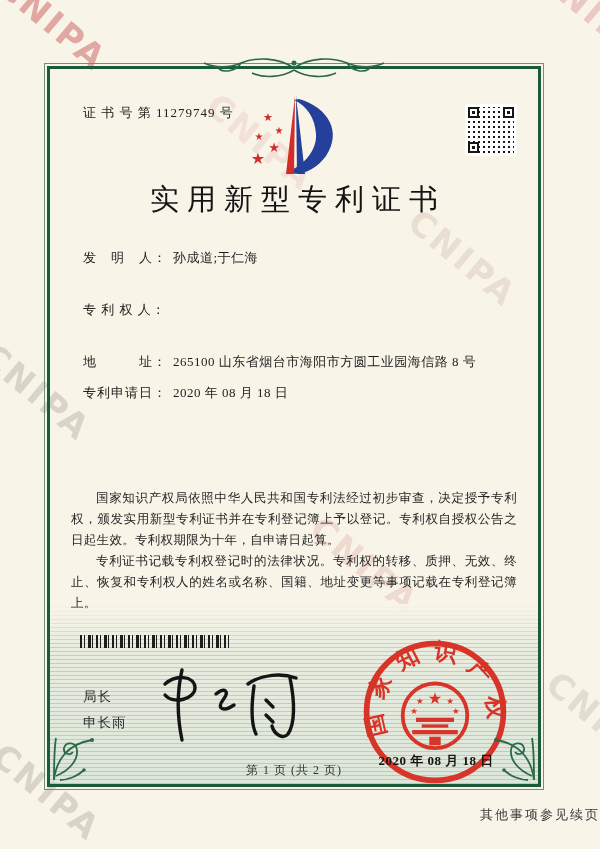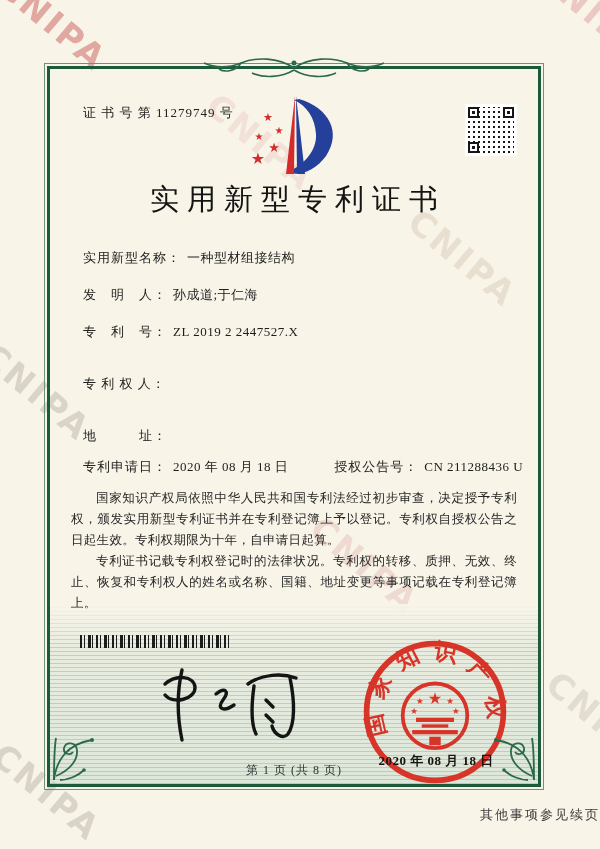--- a/index.html
+++ b/index.html
@@ -163,54 +163,47 @@
         <div class="finder f-tl"></div>
         <div class="finder f-tr"></div>
         <div class="finder f-bl"></div>
       </div>
     </div>
 
     <div class="title">实用新型专利证书</div>
 
     <div class="fields">
       <div class="frow m1">
-        <span class="flabel">实用新型名称：</span>
-        <span class="fvalue">一种型材组接结构</span>
-      </div>
-      <div class="frow m1">
         <span class="flabel">发　明　人：</span>
         <span class="fvalue">孙成道;于仁海</span>
       </div>
-      <div class="frow m1">
-        <span class="flabel">专　利　号：</span>
-        <span class="fvalue">ZL 2019 2 2447527.X</span>
-      </div>
       <div class="frow m2">
         <span class="flabel">专 利 权 人：</span>
       </div>
       <div class="frow m2">
         <span class="flabel">地　　　址：</span>
+        <span class="fvalue">265100 山东省烟台市海阳市方圆工业园海信路 8 号</span>
       </div>
       <div class="frow">
         <span class="flabel">专利申请日：</span>
         <span class="fvalue">2020 年 08 月 18 日</span>
-        <span class="pair2">
-          <span class="flabel">授权公告号：</span>
-          <span class="fvalue">CN 211288436 U</span>
-        </span>
       </div>
     </div>
 
     <div class="paras">
       <p>国家知识产权局依照中华人民共和国专利法经过初步审查，决定授予专利权，颁发实用新型专利证书并在专利登记簿上予以登记。专利权自授权公告之日起生效。专利权期限为十年，自申请日起算。</p>
       <p>专利证书记载专利权登记时的法律状况。专利权的转移、质押、无效、终止、恢复和专利权人的姓名或名称、国籍、地址变更等事项记载在专利登记簿上。</p>
     </div>
 
     <div class="barcode"></div>
 
+    <div class="signer">
+      <div>局长</div>
+      <div>申长雨</div>
+    </div>
 
     <svg class="signature-svg" width="180" height="88" viewBox="0 0 180 88">
       <g stroke="#141414" stroke-width="3.4" fill="none" stroke-linecap="round" stroke-linejoin="round">
         <path d="M34,8 C29,30 29,54 34,78"></path>
         <path d="M17,22 C28,12 46,14 47,25 C48,37 25,43 17,33"></path>
         <path d="M68,32 C77,25 82,29 75,38 C68,47 76,50 86,43"></path>
         <path d="M100,22 C114,12 134,11 148,16"></path>
         <path d="M106,24 C103,46 103,62 108,72"></path>
         <path d="M142,16 C147,40 147,62 140,72 C135,78 126,72 124,64"></path>
         <path d="M118,38 l7,7"></path>
@@ -257,18 +250,18 @@
       <g stroke="#2a6a49" stroke-width="1.8" fill="none">
         <path d="M4,48 C6,30 16,12 42,8"></path>
         <path d="M4,48 C4,34 4,18 6,6"></path>
         <path d="M6,44 C20,38 28,28 27,18 C26,10 16,9 14,16 C13,22 20,24 23,20"></path>
         <path d="M10,48 C18,48 28,44 34,38"></path>
       </g>
       <circle cx="42" cy="8" r="2" fill="#2a6a49"></circle>
       <circle cx="34" cy="38" r="1.8" fill="#2a6a49"></circle>
     </svg>
 
-    <div class="page-info">第 1 页 (共 8 页)</div>
+    <div class="page-info">第 1 页 (共 2 页)</div>
   </div>
 
   <div class="footer-note">其他事项参见续页</div>
 
 </div>
 
 </body></html>

